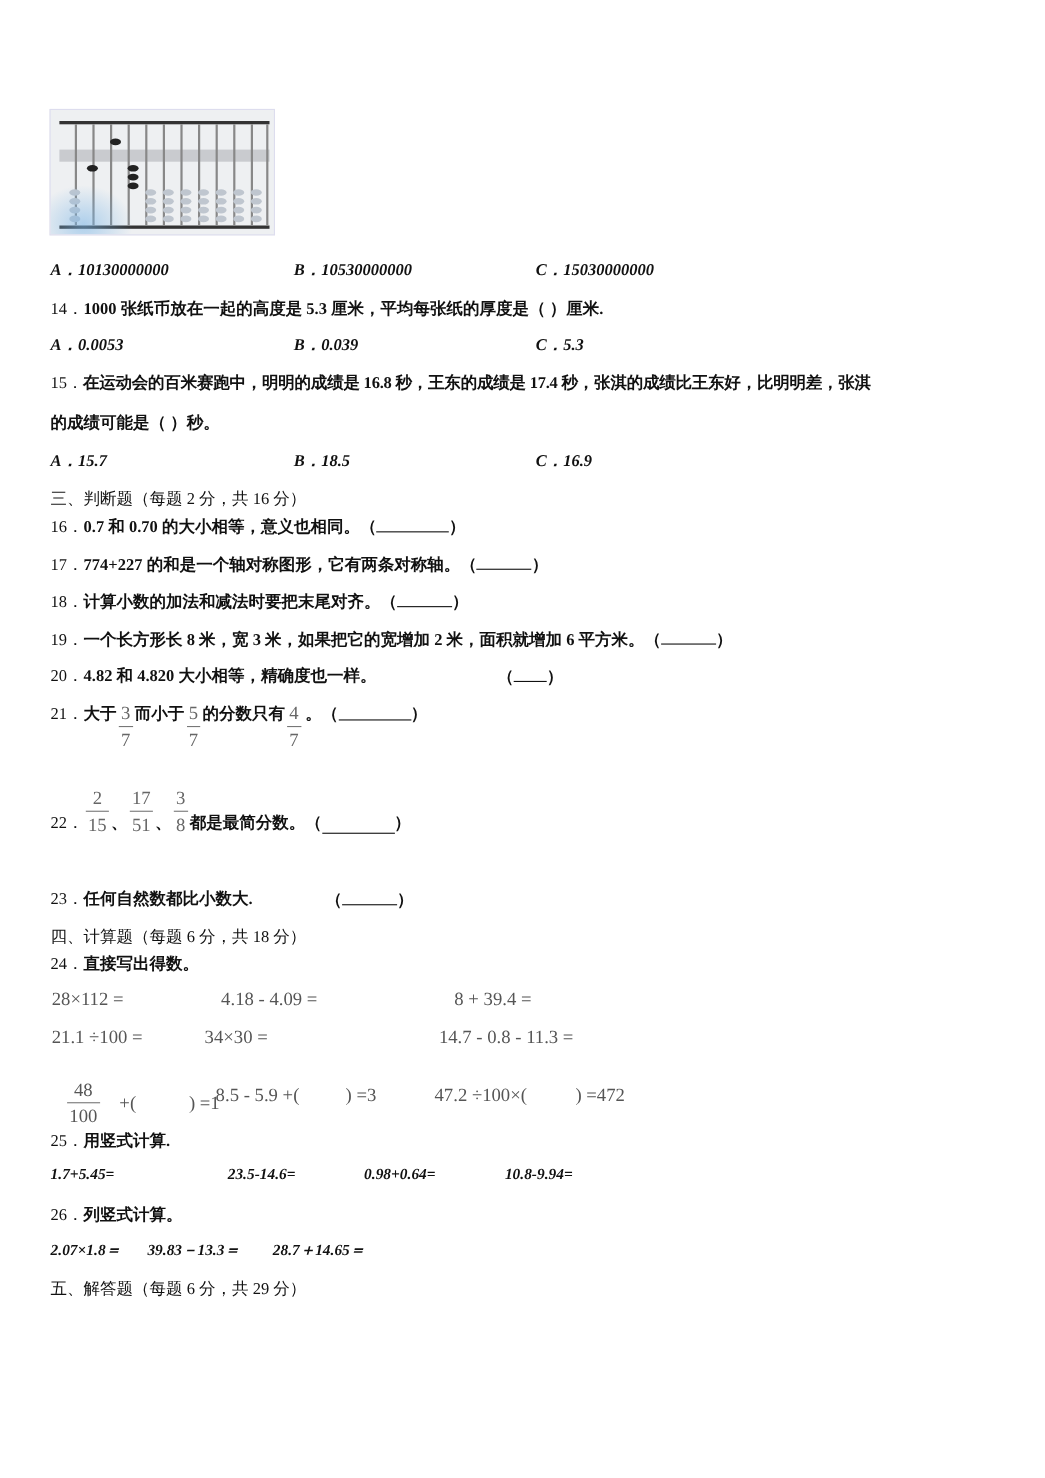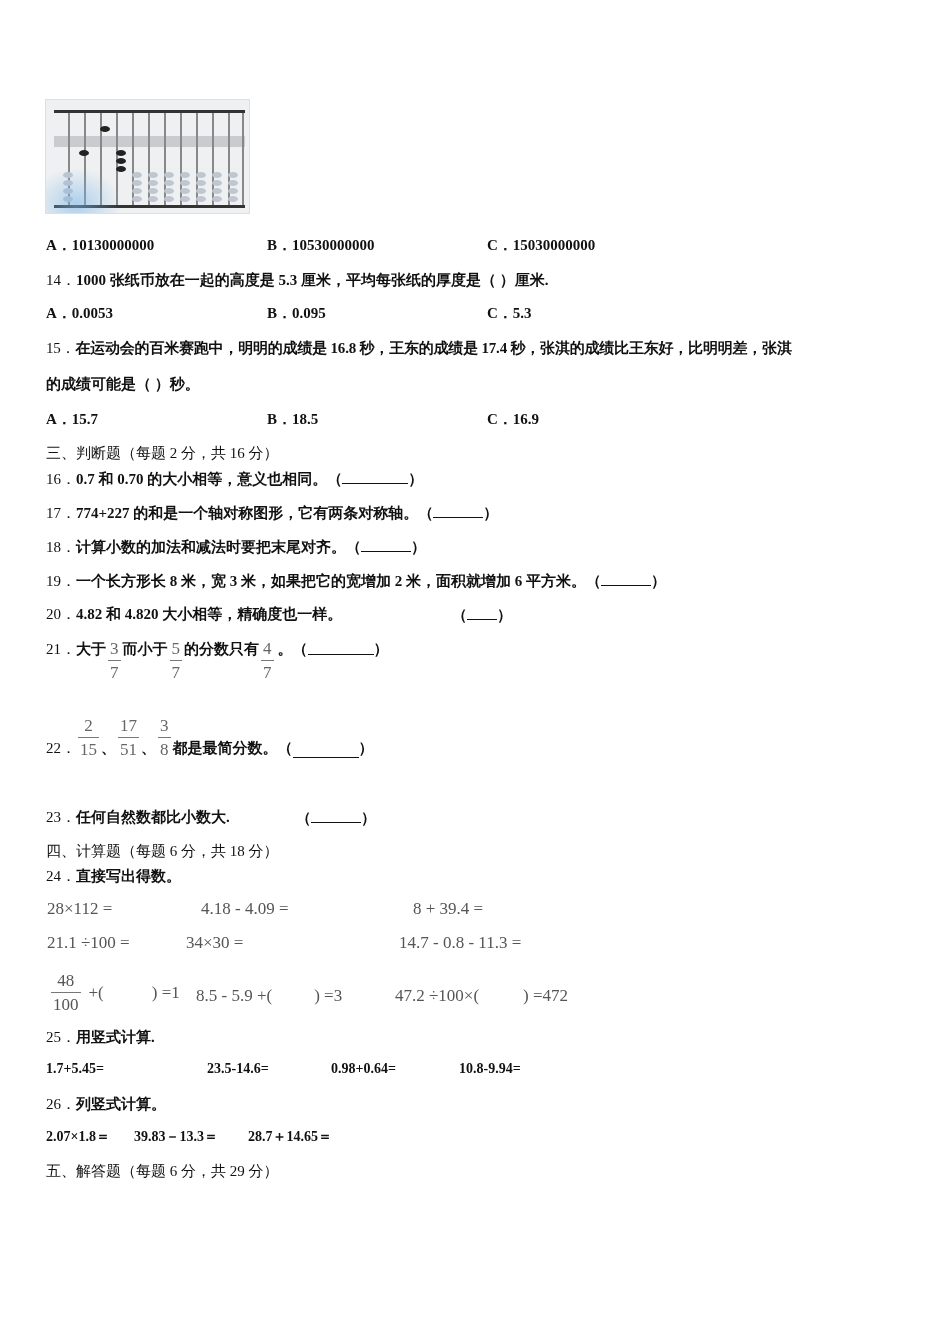--- a/index.html
+++ b/index.html
@@ -2,21 +2,21 @@
 <html><head>
 <meta charset="utf-8">
 <style>
   html, body { margin: 0; padding: 0; background: #ffffff; }
   body { width: 950px; height: 1344px; position: relative; overflow: hidden;
          font-family: "Liberation Serif", "DejaVu Serif", serif; color: #111; }
   .abs { position: absolute; white-space: nowrap; }
   .q { font-size: 15px; font-weight: bold; }
   .qn { font-weight: normal; }
   .sec { font-size: 15px; font-weight: normal; }
-  .opt { font-size: 15px; font-weight: bold; }
+  .opt { font-size: 15px; font-weight: bold; font-style: italic; }
   .blank { display: inline-block; border-bottom: 1px solid #111; height: 14px; vertical-align: baseline; }
   .frac { display: inline-flex; flex-direction: column; align-items: center; vertical-align: middle;
           font-family: "Liberation Serif", serif; font-weight: normal; color: #666; font-size: 17px; line-height: 1; margin: 0 2px; }
   .frac .num { padding: 0 2px 3px; }
   .frac .bar { width: 100%; border-top: 1px solid #777; }
   .frac .den { padding: 3px 2px 0; }
   .math { font-family: "Liberation Serif", serif; font-size: 17px; color: #555; font-weight: normal; }
   .abacus { position: absolute; left: 45px; top: 99px; width: 203px; height: 113px;
             background: #eef0f2; border: 1px solid #dde; overflow: hidden; }
   .abacus .rail-top { position: absolute; left: 8px; right: 4px; top: 10px; height: 3px; background: #333; }
@@ -97,21 +97,21 @@
   <span>C．</span><span>15030000000</span>
 </div>
 
 <div class="abs q" style="left:46px;top:271px">
   <span class="qn">14．</span><span>1000 张纸币放在一起的高度是 5.3 厘米，平均每张纸的厚度是（  ）厘米.</span>
 </div>
 <div class="abs opt" style="left:46px;top:304px">
   <span>A．</span><span>0.0053</span>
 </div>
 <div class="abs opt" style="left:267px;top:304px">
-  <span>B．</span><span>0.095</span>
+  <span>B．</span><span>0.039</span>
 </div>
 <div class="abs opt" style="left:487px;top:304px">
   <span>C．</span><span>5.3</span>
 </div>
 
 <div class="abs q" style="left:46px;top:339px;letter-spacing:-0.2px">
   <span class="qn">15．</span><span>在运动会的百米赛跑中，明明的成绩是 16.8 秒，王东的成绩是 17.4 秒，张淇的成绩比王东好，比明明差，张淇</span>
 </div>
 <div class="abs q" style="left:46px;top:375px">
   <span>的成绩可能是（    ）秒。</span>
@@ -209,21 +209,21 @@
   <span class="qn">24．</span><span>直接写出得数。</span>
 </div>
 <div class="abs math" style="left:47px;top:899px">28×112 =</div>
 <div class="abs math" style="left:201px;top:899px">4.18 - 4.09 =</div>
 <div class="abs math" style="left:413px;top:899px">8 + 39.4 =</div>
 <div class="abs math" style="left:47px;top:933px">21.1 ÷100 =</div>
 <div class="abs math" style="left:186px;top:933px">34×30 =</div>
 <div class="abs math" style="left:399px;top:933px">14.7 - 0.8 - 11.3 =</div>
 
 <div class="abs math" style="left:47px;top:968px;display:flex;align-items:center">
-  <span class="frac" style="color:#555;margin:4px">
+  <span class="frac" style="color:#555;margin:14px">
       <span class="num">48</span>
       <span class="bar"></span>
       <span class="den">100</span>
     </span>
   <span style="margin-left:4px">+(</span>
   <span class="blank" style="width:48px;border:none"></span>
   <span>) =1</span>
 </div>
 <div class="abs math" style="left:196px;top:986px">
   <span>8.5 - 5.9 +(</span><span class="blank" style="width:42px;border:none"></span><span>) =3</span>

